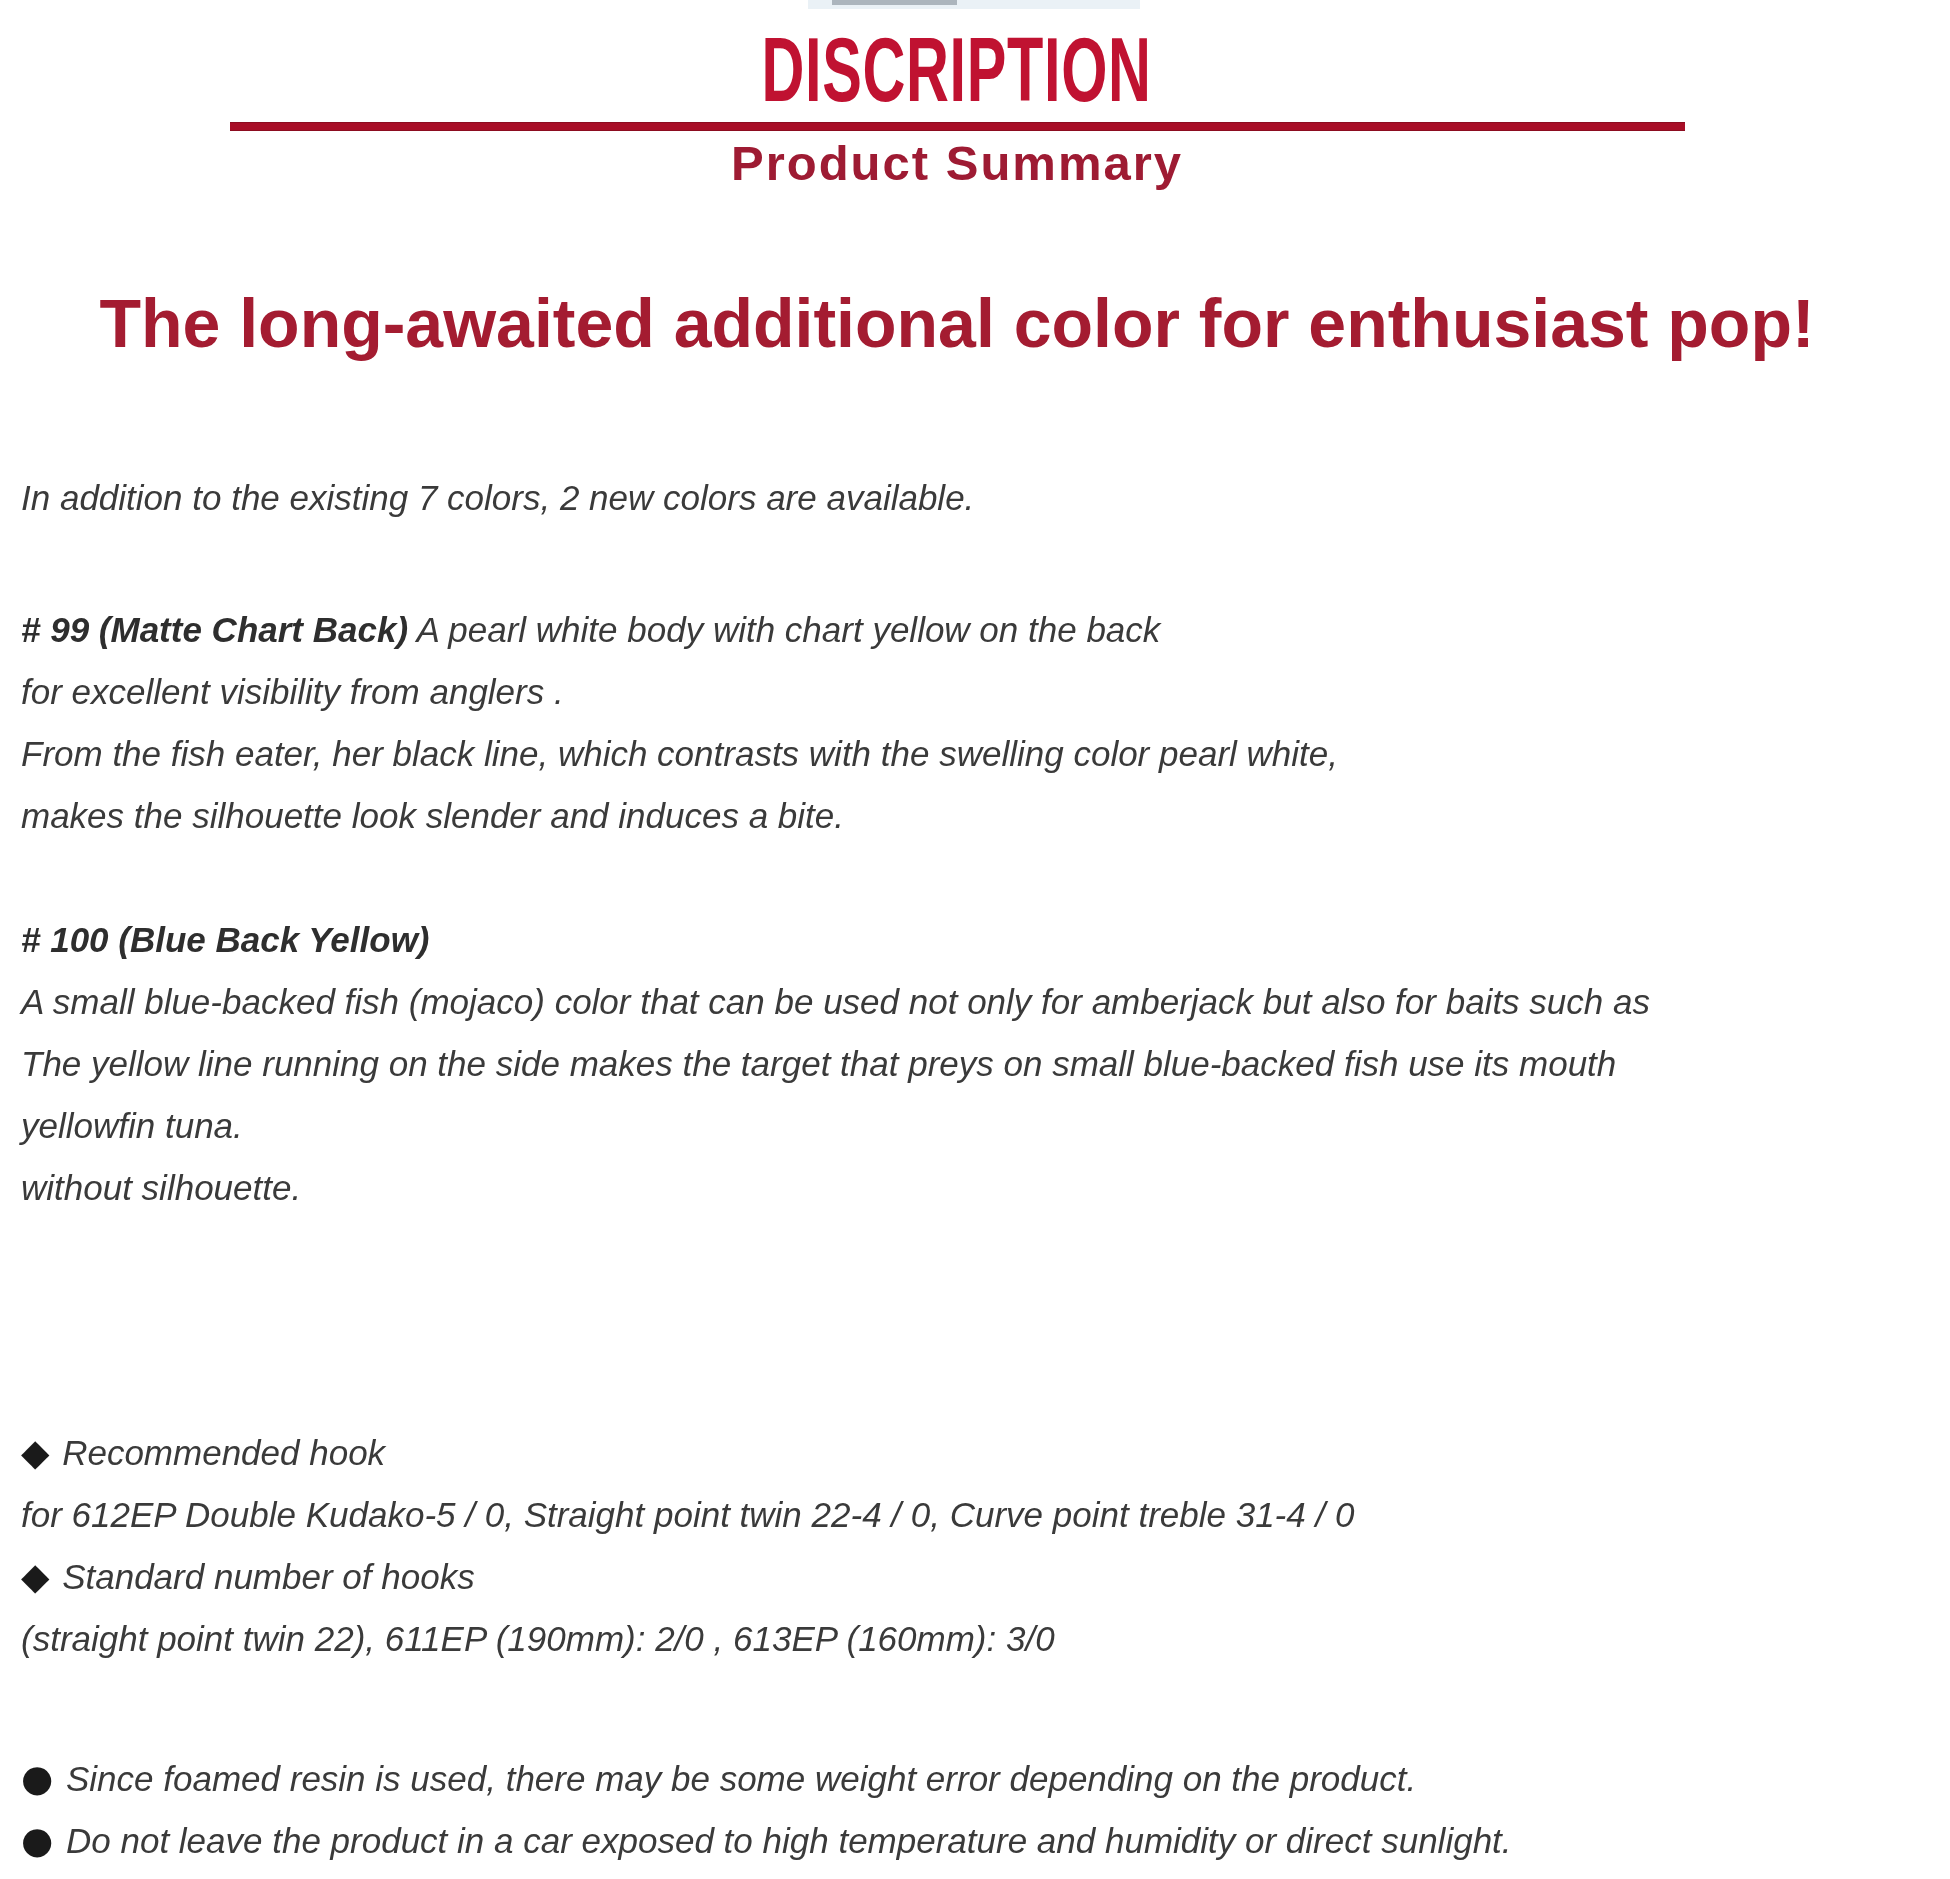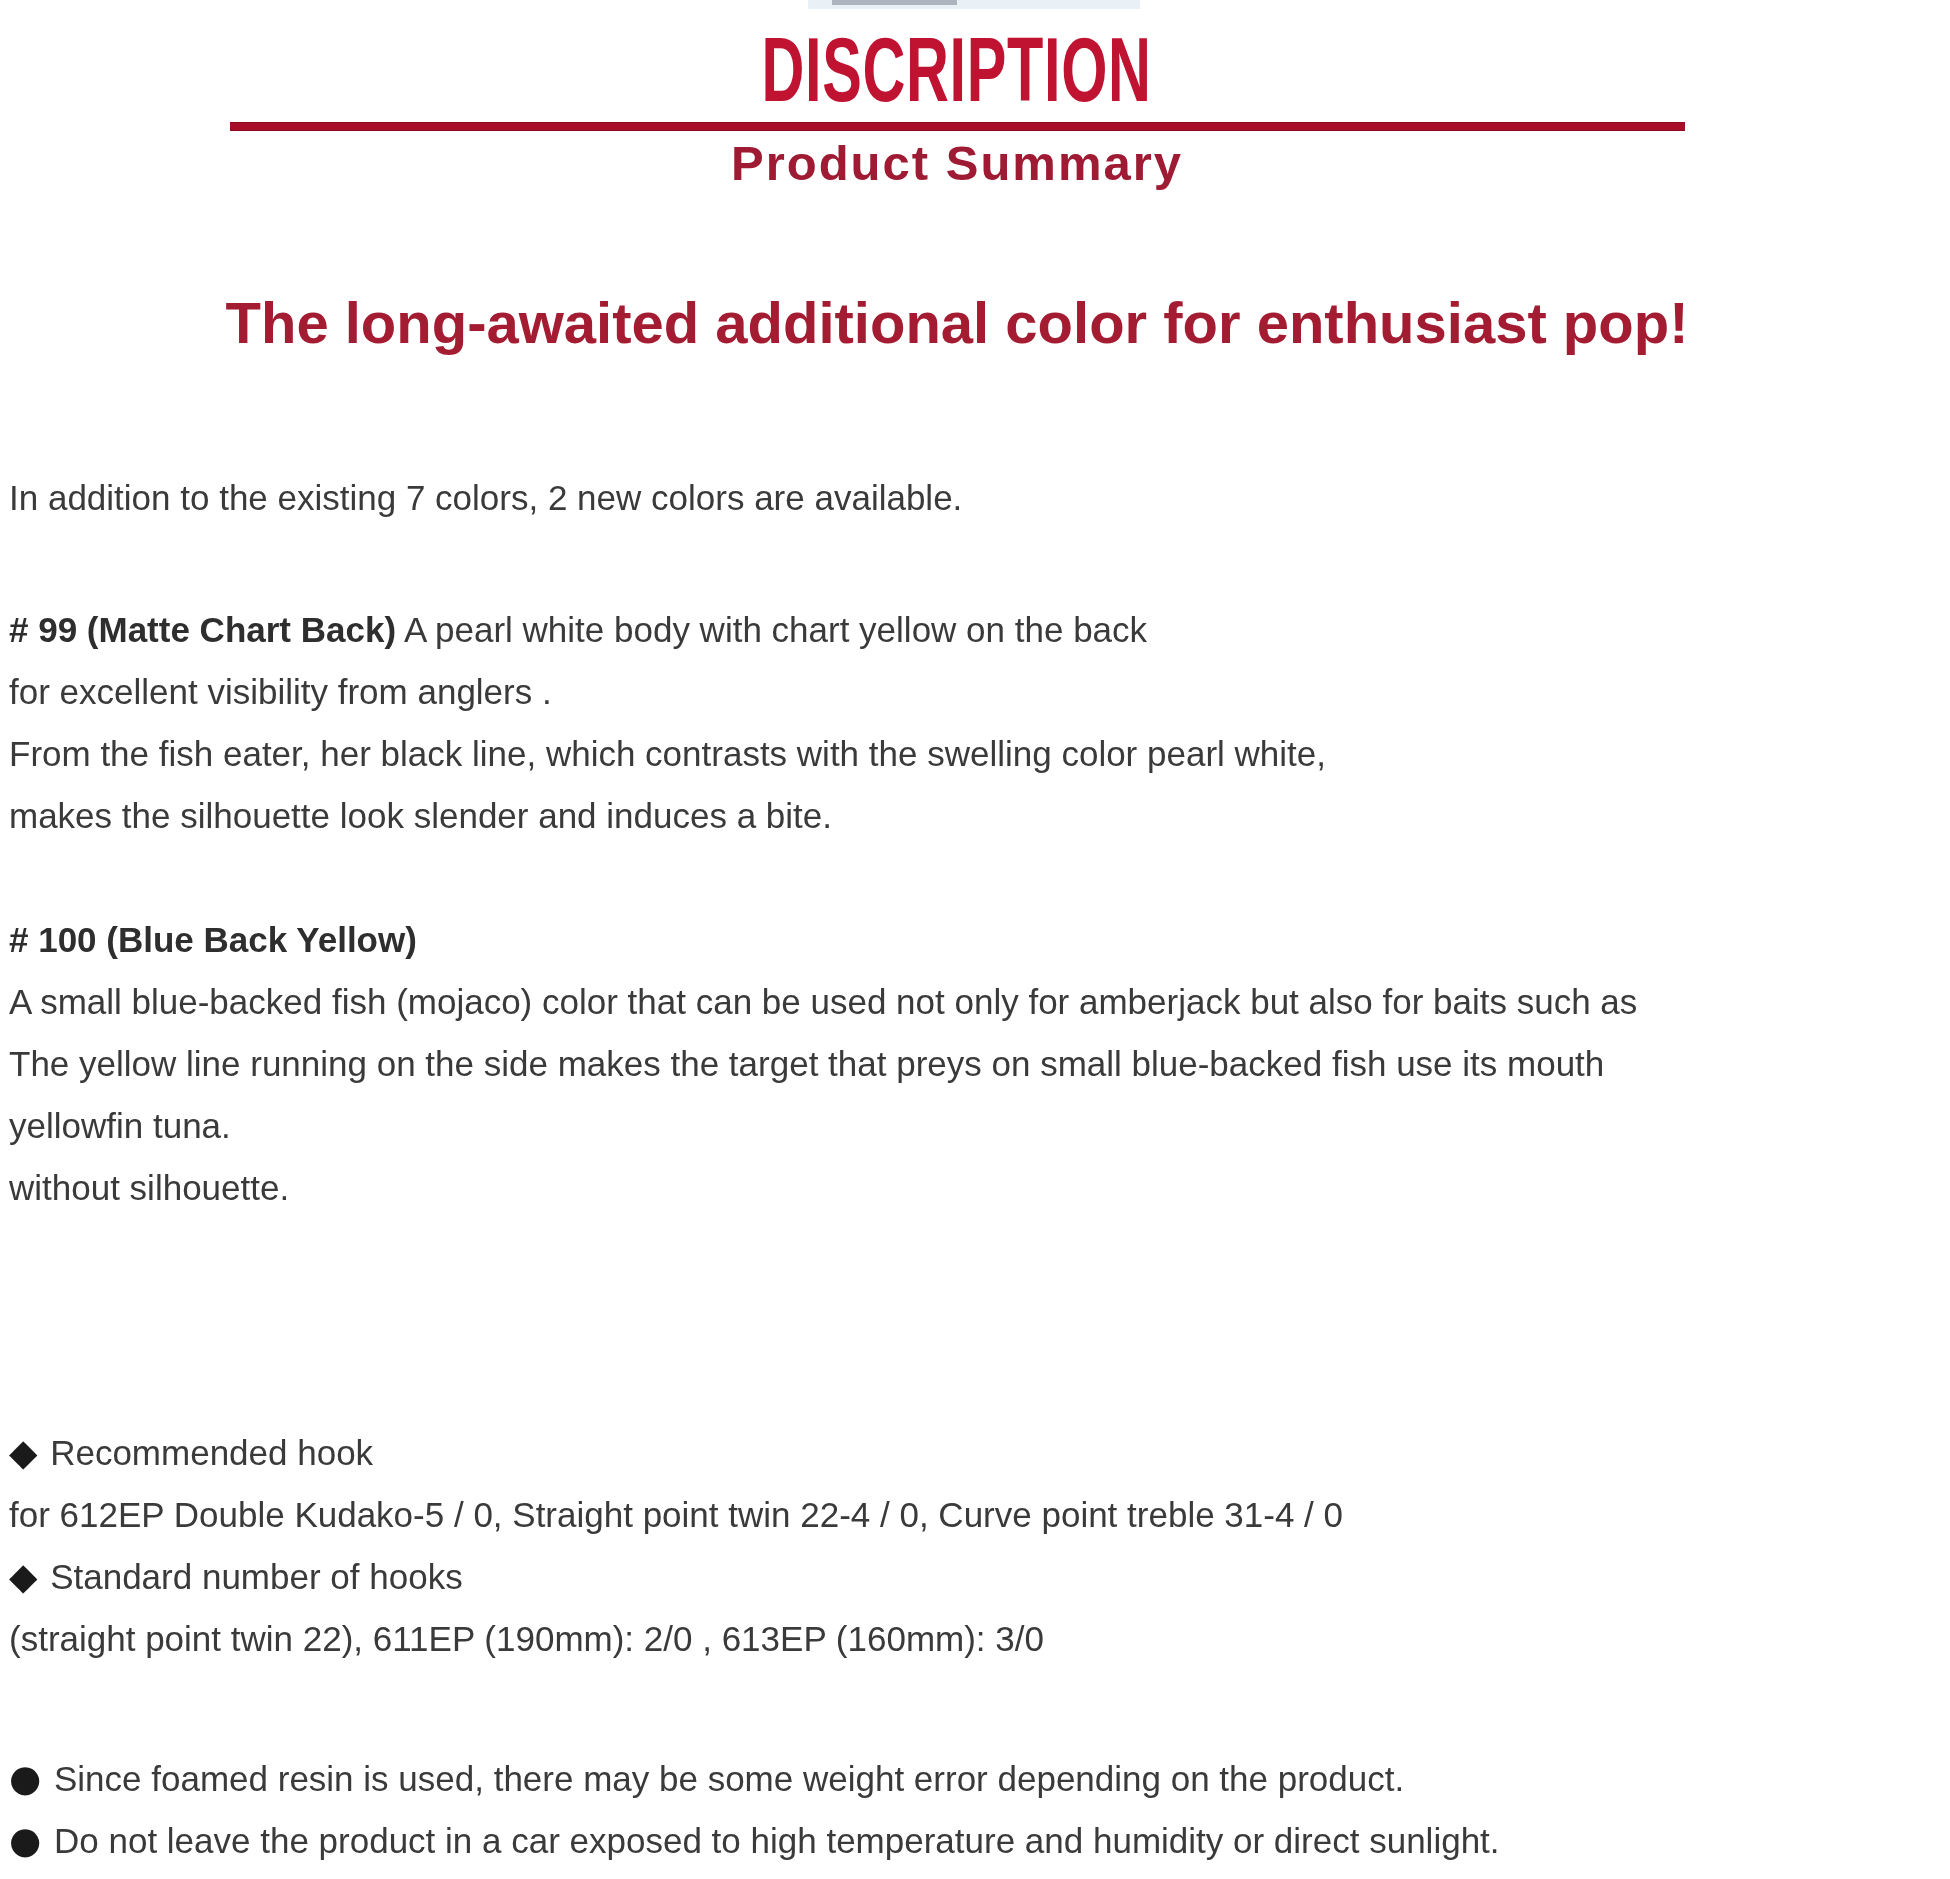--- a/index.html
+++ b/index.html
@@ -40,29 +40,30 @@
     border-bottom:1px solid #8c0c20;
     box-sizing:border-box;
   }
   .subtitle {
     margin:9.8px 0 0; font-size:49px; line-height:47px;
     color:#9e1b33; font-weight:bold; letter-spacing:2px;
   }
 
   .headline {
     margin:105px 0 0; text-align:center;
-    font-size:58px; line-height:62px;
+    font-size:68px; line-height:62px;
     color:#a41c31; font-weight:bold; white-space:nowrap;
   }
 
   .body {
     margin-top:113px;
-    padding-left:9px;
+    padding-left:21px;
     font-size:35px; line-height:62px;
     color:#3a3a3a;
+    font-style:italic;
   }
   .para { margin:0; }
   .line { white-space:nowrap; }
   .b { font-weight:bold; color:#2e2e2e; }
 
   .p99   { margin-top:70px; }
   .p100  { margin-top:62px; }
   .hooks { margin-top:203px; }
   .notes { margin-top:78px; }
 

